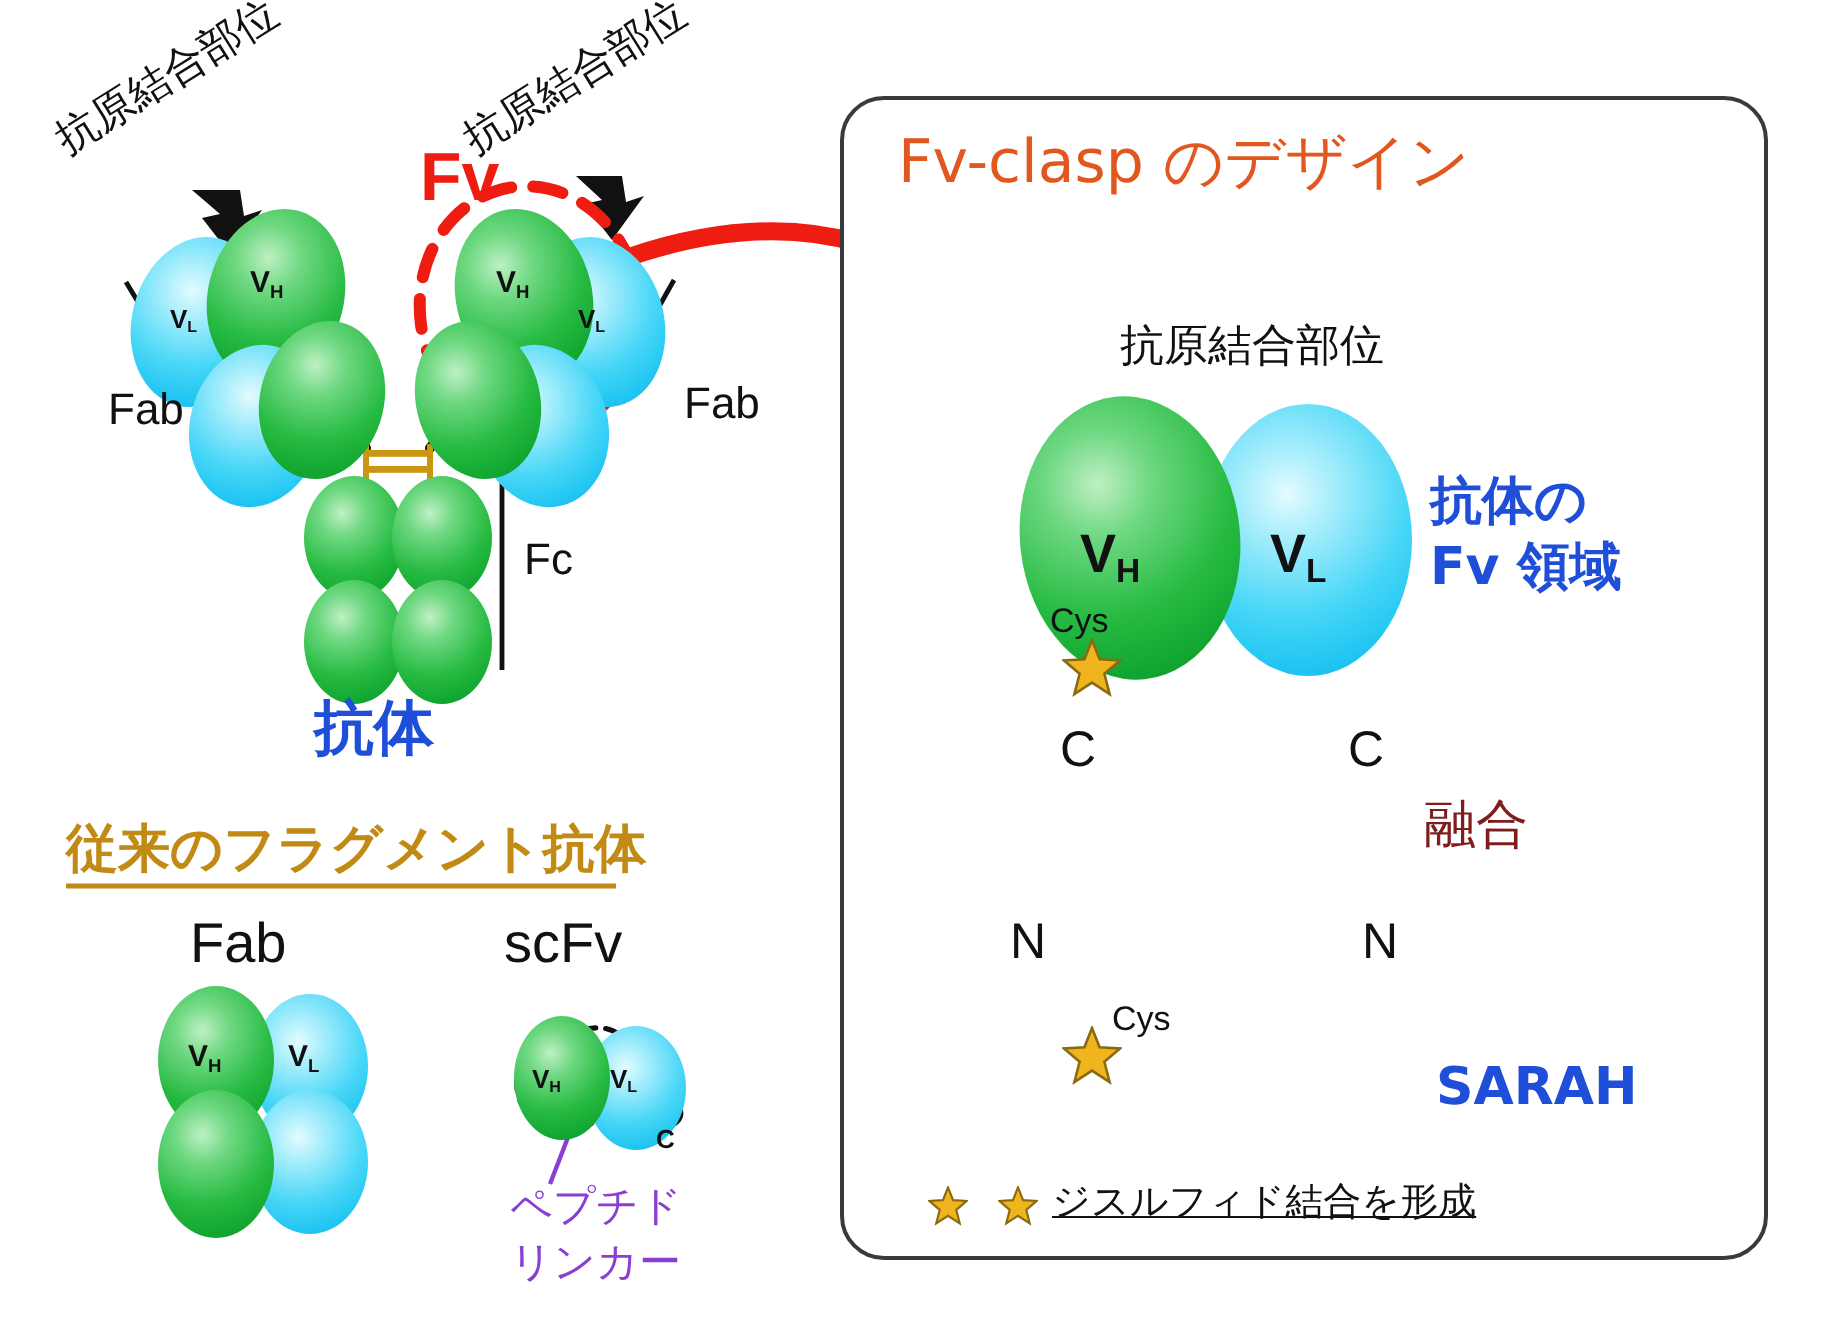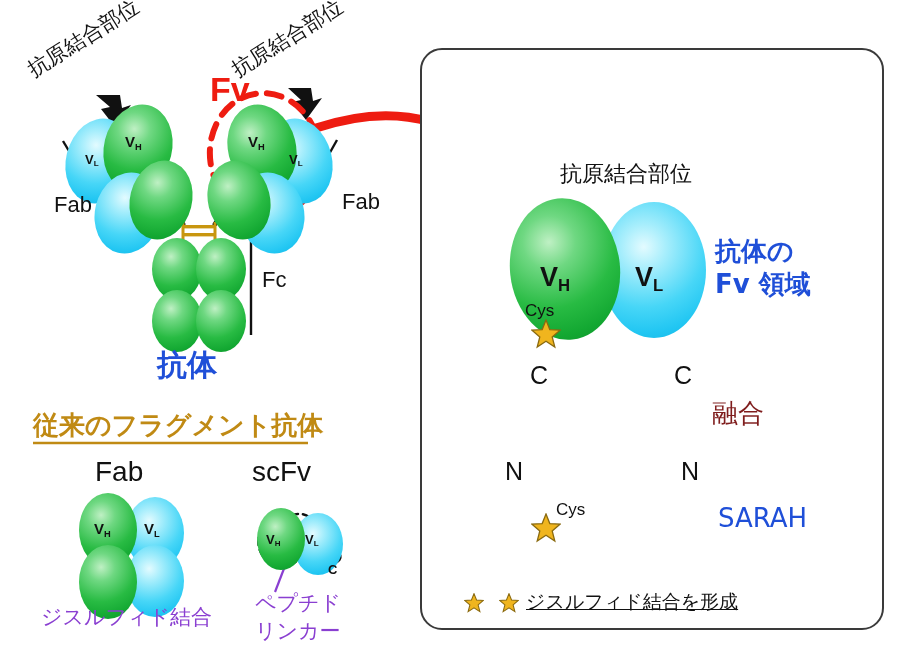--- a/index.html
+++ b/index.html
@@ -212,36 +212,36 @@
   <div class="blob blob-cyan" style="left:126px;top:497px;width:58px;height:72px;"></div>
   <div class="blob blob-green" style="left:79px;top:493px;width:58px;height:74px;"></div>
   <div class="blob blob-cyan" style="left:126px;top:545px;width:58px;height:72px;"></div>
   <div class="blob blob-green" style="left:79px;top:545px;width:58px;height:74px;"></div>
   <div class="blob-lbl" style="left:94px;top:520px;font-size:15px;">
     <span>V</span><sub>H</sub>
   </div>
   <div class="blob-lbl" style="left:144px;top:520px;font-size:15px;">
     <span>V</span><sub>L</sub>
   </div>
-  <div class="lbl jp nosel" style="left:41px;top:606px;font-size:21px;color:#8a3fd1;">ジスルフィド結合</div>
 
   <div class="blob blob-cyan" style="left:293px;top:513px;width:50px;height:62px;"></div>
   <div class="blob blob-green" style="left:257px;top:508px;width:48px;height:62px;"></div>
   <div class="blob-lbl" style="left:266px;top:532px;font-size:13px;">
     <span>V</span><sub>H</sub>
   </div>
   <div class="blob-lbl" style="left:305px;top:532px;font-size:13px;">
     <span>V</span><sub>L</sub>
   </div>
   <div class="lbl nosel" style="left:328px;top:563px;font-size:13px;font-weight:600;color:#111;">C</div>
   <div class="lbl jp nosel" style="left:255px;top:592px;font-size:21px;color:#8a3fd1;">ペプチド</div>
   <div class="lbl jp nosel" style="left:255px;top:620px;font-size:21px;color:#8a3fd1;">リンカー</div>
 
   <div class="panel" style="left:420px;top:48px;width:460px;height:578px;"></div>
 
+  <div class="lbl jp nosel" style="left:449px;top:66px;font-size:30px;color:#e2571e;">Fv-clasp のデザイン</div>
 
   <div class="lbl jp nosel" style="left:560px;top:162px;font-size:22px;color:#111;">抗原結合部位</div>
 
   <div class="blob blob-cyan" style="left:602px;top:202px;width:104px;height:136px;"></div>
   <div class="blob blob-green" style="left:510px;top:198px;width:110px;height:142px;transform:rotate(-6deg);"></div>
 
   <div class="blob-lbl" style="left:540px;top:262px;font-size:27px;">
     <span>V</span><sub>H</sub>
   </div>
   <div class="blob-lbl" style="left:635px;top:262px;font-size:27px;">
@@ -263,21 +263,21 @@
   <div class="lbl jp nosel" style="left:712px;top:400px;font-size:26px;color:#7f1d1d;">融合</div>
 
   <div class="lbl nosel" style="left:505px;top:458px;font-size:25px;color:#111;">N</div>
   <div class="lbl nosel" style="left:681px;top:458px;font-size:25px;color:#111;">N</div>
   <div class="lbl nosel" style="left:556px;top:501px;font-size:17px;color:#111;">Cys</div>
 
   <svg class="abs" style="left:531px;top:513px;width:30px;height:30px;" viewBox="0 0 30 30">
     <path d="M15,1 L18.8,10.6 L29,11.2 L21.2,17.9 L23.8,28 L15,22.3 L6.2,28 L8.8,17.9 L1,11.2 L11.2,10.6 Z" fill="#f0b51e" stroke="#8a6a10" stroke-width="1.3"></path>
   </svg>
 
-  <div class="lbl jp nosel" style="left:718px;top:505px;font-size:26px;font-weight:400;color:#1f4fd8;">SARAH</div>
+  <div class="lbl jp nosel" style="left:718px;top:531px;font-size:26px;font-weight:700;color:#1f4fd8;">SARAH</div>
 
   <svg class="abs" style="left:464px;top:593px;width:20px;height:20px;" viewBox="0 0 30 30">
     <path d="M15,1 L18.8,10.6 L29,11.2 L21.2,17.9 L23.8,28 L15,22.3 L6.2,28 L8.8,17.9 L1,11.2 L11.2,10.6 Z" fill="#f0b51e" stroke="#8a6a10" stroke-width="1.6"></path>
   </svg>
   <svg class="abs" style="left:499px;top:593px;width:20px;height:20px;" viewBox="0 0 30 30">
     <path d="M15,1 L18.8,10.6 L29,11.2 L21.2,17.9 L23.8,28 L15,22.3 L6.2,28 L8.8,17.9 L1,11.2 L11.2,10.6 Z" fill="#f0b51e" stroke="#8a6a10" stroke-width="1.6"></path>
   </svg>
   <div class="lbl jp nosel" style="left:526px;top:592px;font-size:19px;color:#111;text-decoration:underline;">ジスルフィド結合を形成</div>
 
 </div>

